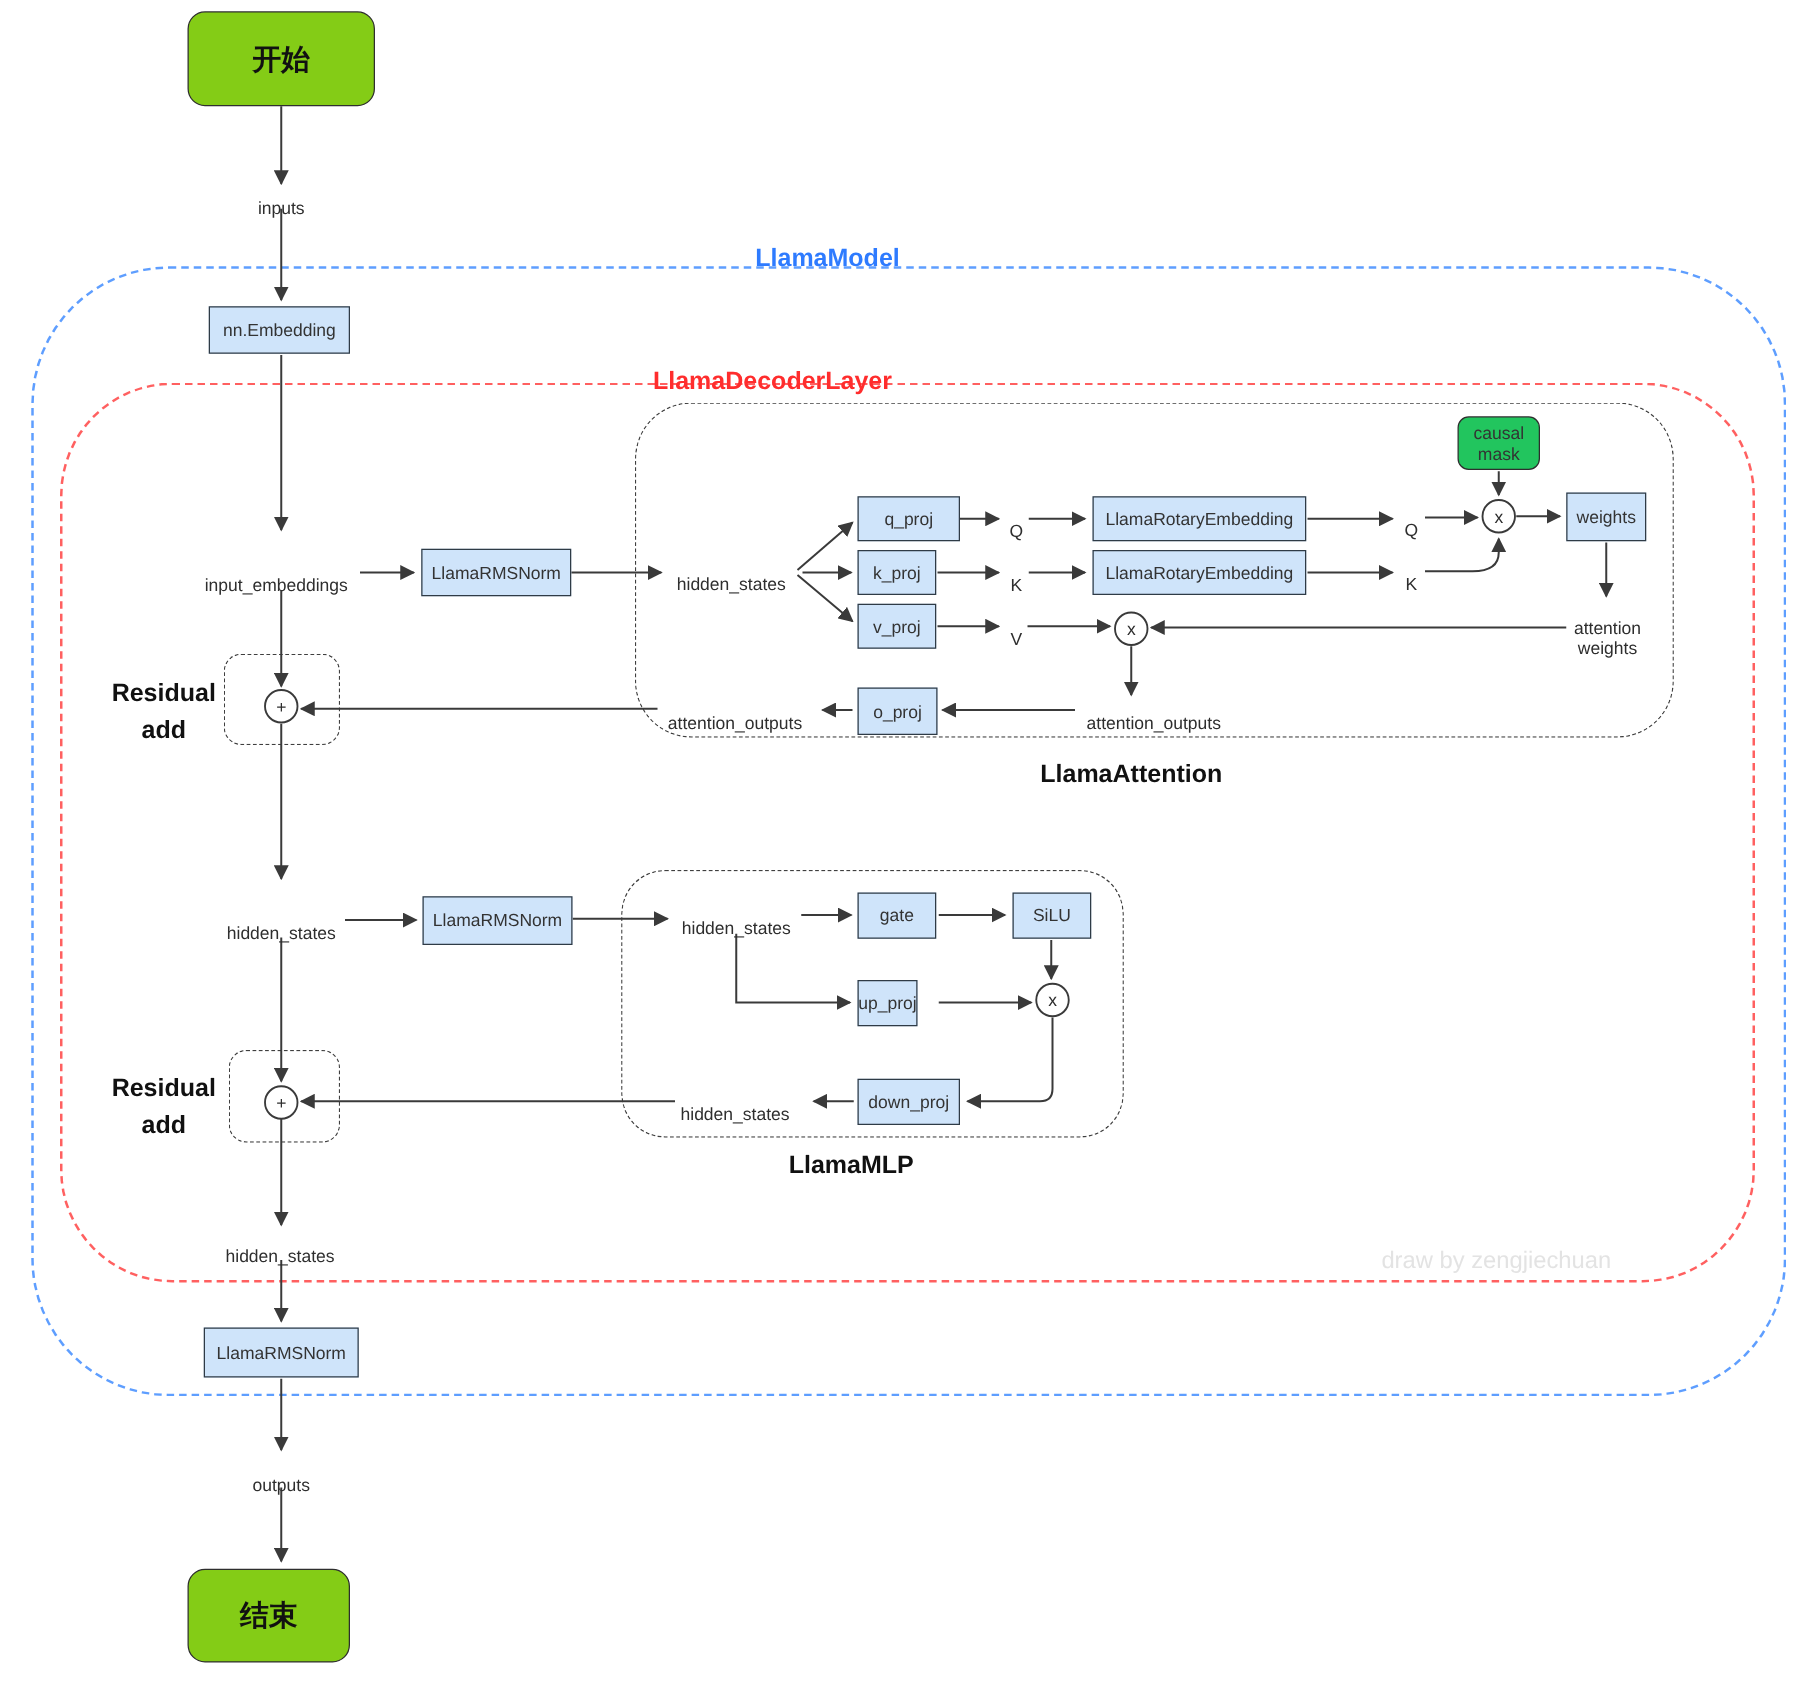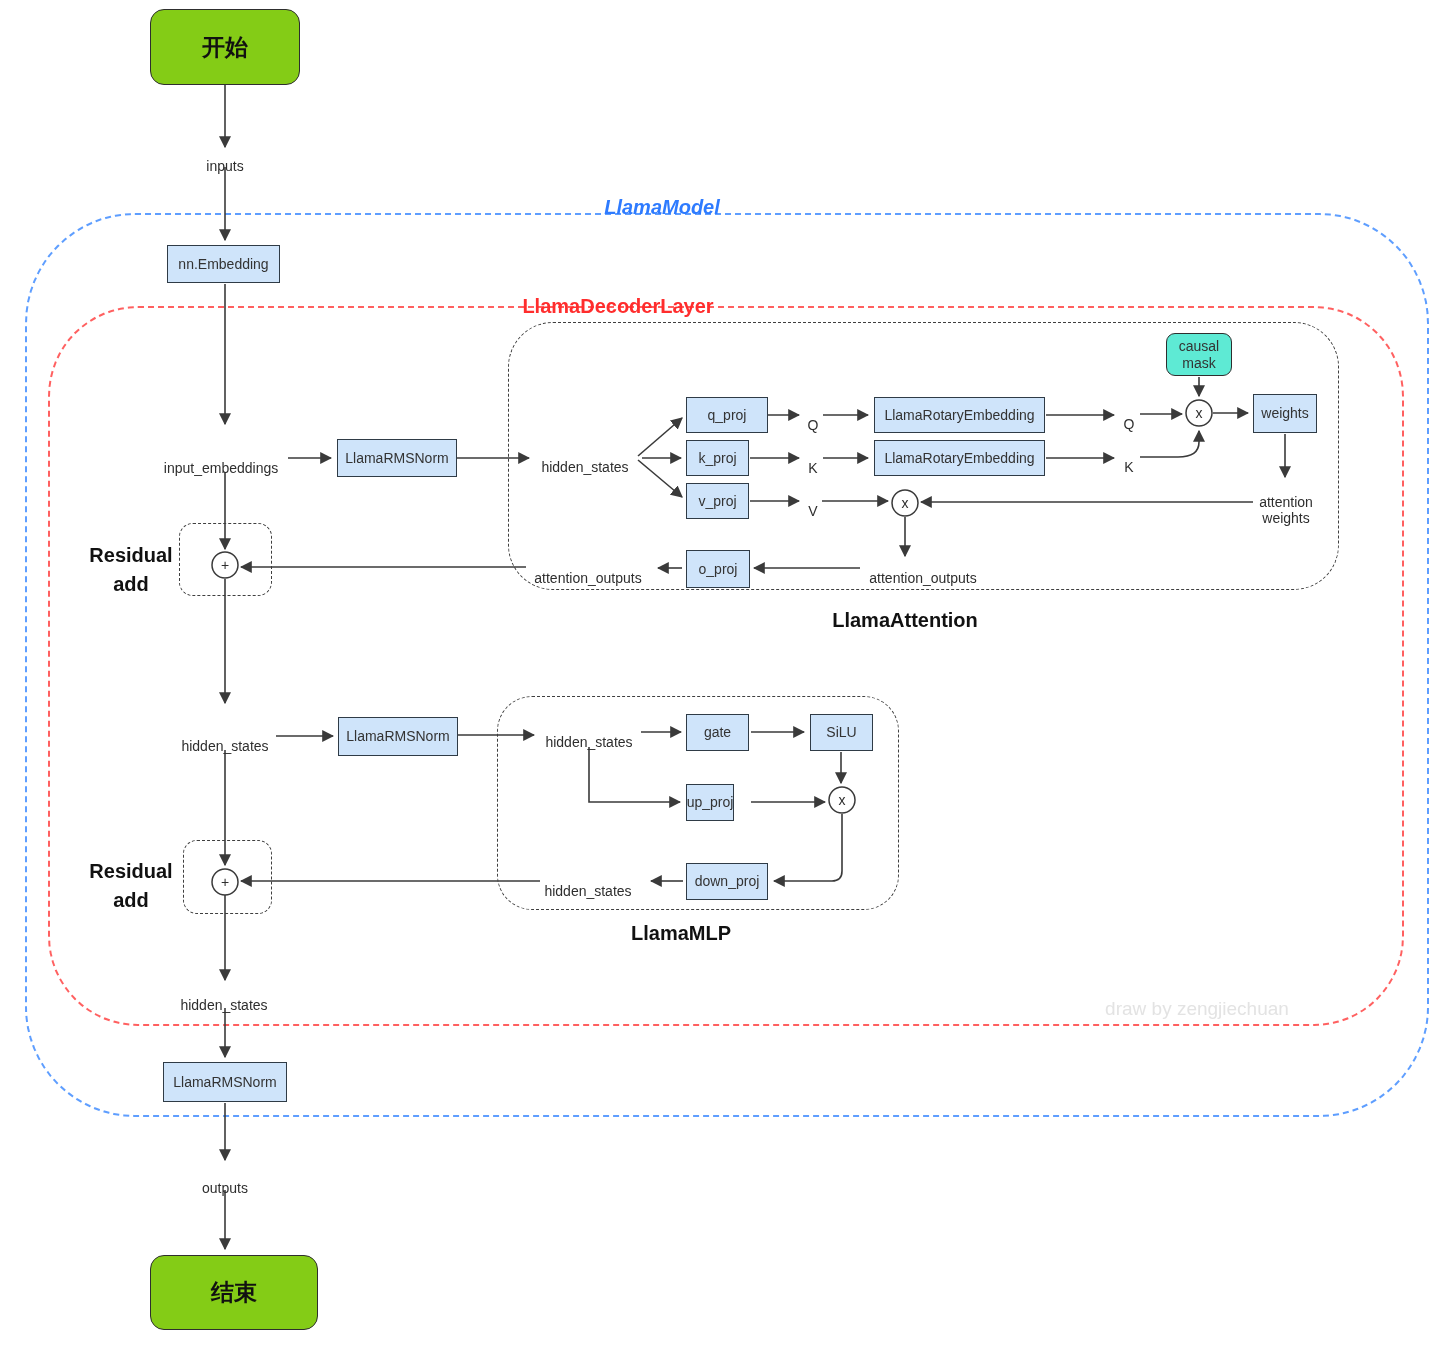--- a/index.html
+++ b/index.html
@@ -19,21 +19,21 @@
   .box{
     position:absolute;background:#cfe4fa;border:1.5px solid #2f3b46;
     display:flex;align-items:center;justify-content:center;
     font-size:14px;color:#333;text-align:center;line-height:1.15;box-sizing:border-box;
   }
   .terminal{
     position:absolute;background:#84cc16;border:1.6px solid #2e2e2e;border-radius:14px;
     display:flex;align-items:center;justify-content:center;
     font-size:23px;font-weight:bold;color:#111;box-sizing:border-box;
   }
-  .mask{background:#5eead4;border-radius:9px;border-color:#2e2e2e;white-space:normal;width:66px;padding:0 6px;}
+  .mask{background:#22c55e;border-radius:9px;border-color:#2e2e2e;white-space:normal;width:66px;padding:0 6px;}
 
   .lbl{
     position:absolute;transform:translate(-50%,-50%);
     font-size:14px;color:#2e2e2e;white-space:nowrap;text-align:center;line-height:1.15;margin-top:10px;
   }
   .lbl-wrap{white-space:normal;width:80px;}
   .cap{font-weight:bold;font-size:20px;color:#111;}
   .t-model{color:#2e7bff;}
   .t-decoder{color:#ff2d2d;}
   .resid{font-weight:bold;font-size:20px;color:#111;white-space:normal;width:106px;line-height:1.45;}
@@ -113,40 +113,40 @@
     <g fill="#2e2e2e" stroke="none" font-size="14" text-anchor="middle">
       <text x="225" y="570">+</text>
       <text x="225" y="887">+</text>
       <text x="1199" y="418">x</text>
       <text x="905" y="508">x</text>
       <text x="842" y="805">x</text>
     </g>
   </svg>
 
   <div class="terminal" style="left:150px;top:9px;width:150px;height:76px;">开始</div>
-  <div class="terminal" style="left:150px;top:1255px;width:168px;height:75px;">结束</div>
+  <div class="terminal" style="left:150px;top:1255px;width:130px;height:75px;">结束</div>
 
   <div class="box" style="left:167px;top:245px;width:113px;height:38px;">nn.Embedding</div>
   <div class="box" style="left:337px;top:439px;width:120px;height:38px;">LlamaRMSNorm</div>
   <div class="box" style="left:686px;top:397px;width:82px;height:36px;">q_proj</div>
   <div class="box" style="left:686px;top:440px;width:63px;height:36px;">k_proj</div>
   <div class="box" style="left:686px;top:483px;width:63px;height:36px;">v_proj</div>
   <div class="box" style="left:874px;top:397px;width:171px;height:36px;">LlamaRotaryEmbedding</div>
   <div class="box" style="left:874px;top:440px;width:171px;height:36px;">LlamaRotaryEmbedding</div>
   <div class="box mask" style="left:1166px;top:333px;height:43px;">causal mask</div>
   <div class="box" style="left:1253px;top:394px;width:64px;height:39px;">weights</div>
   <div class="box" style="left:686px;top:550px;width:64px;height:38px;">o_proj</div>
   <div class="box" style="left:338px;top:717px;width:120px;height:39px;">LlamaRMSNorm</div>
   <div class="box" style="left:686px;top:714px;width:63px;height:37px;">gate</div>
   <div class="box" style="left:810px;top:714px;width:63px;height:37px;">SiLU</div>
   <div class="box" style="left:686px;top:784px;width:48px;height:37px;">up_proj</div>
   <div class="box" style="left:686px;top:863px;width:82px;height:37px;">down_proj</div>
   <div class="box" style="left:163px;top:1062px;width:124px;height:40px;">LlamaRMSNorm</div>
 
-  <div class="lbl cap t-model" style="left:662px;top:197px;font-style:italic;">LlamaModel</div>
+  <div class="lbl cap t-model" style="left:662px;top:197px;">LlamaModel</div>
   <div class="lbl cap t-decoder" style="left:618px;top:296px;">LlamaDecoderLayer</div>
   <div class="lbl cap" style="left:905px;top:610px;">LlamaAttention</div>
   <div class="lbl cap" style="left:681px;top:923px;">LlamaMLP</div>
 
   <div class="lbl resid" style="left:131px;top:560px;">Residual add</div>
   <div class="lbl resid" style="left:131px;top:876px;">Residual add</div>
 
   <div class="lbl" style="left:225px;top:156px;">inputs</div>
   <div class="lbl" style="left:221px;top:458px;">input_embeddings</div>
   <div class="lbl" style="left:585px;top:457px;">hidden_states</div>

